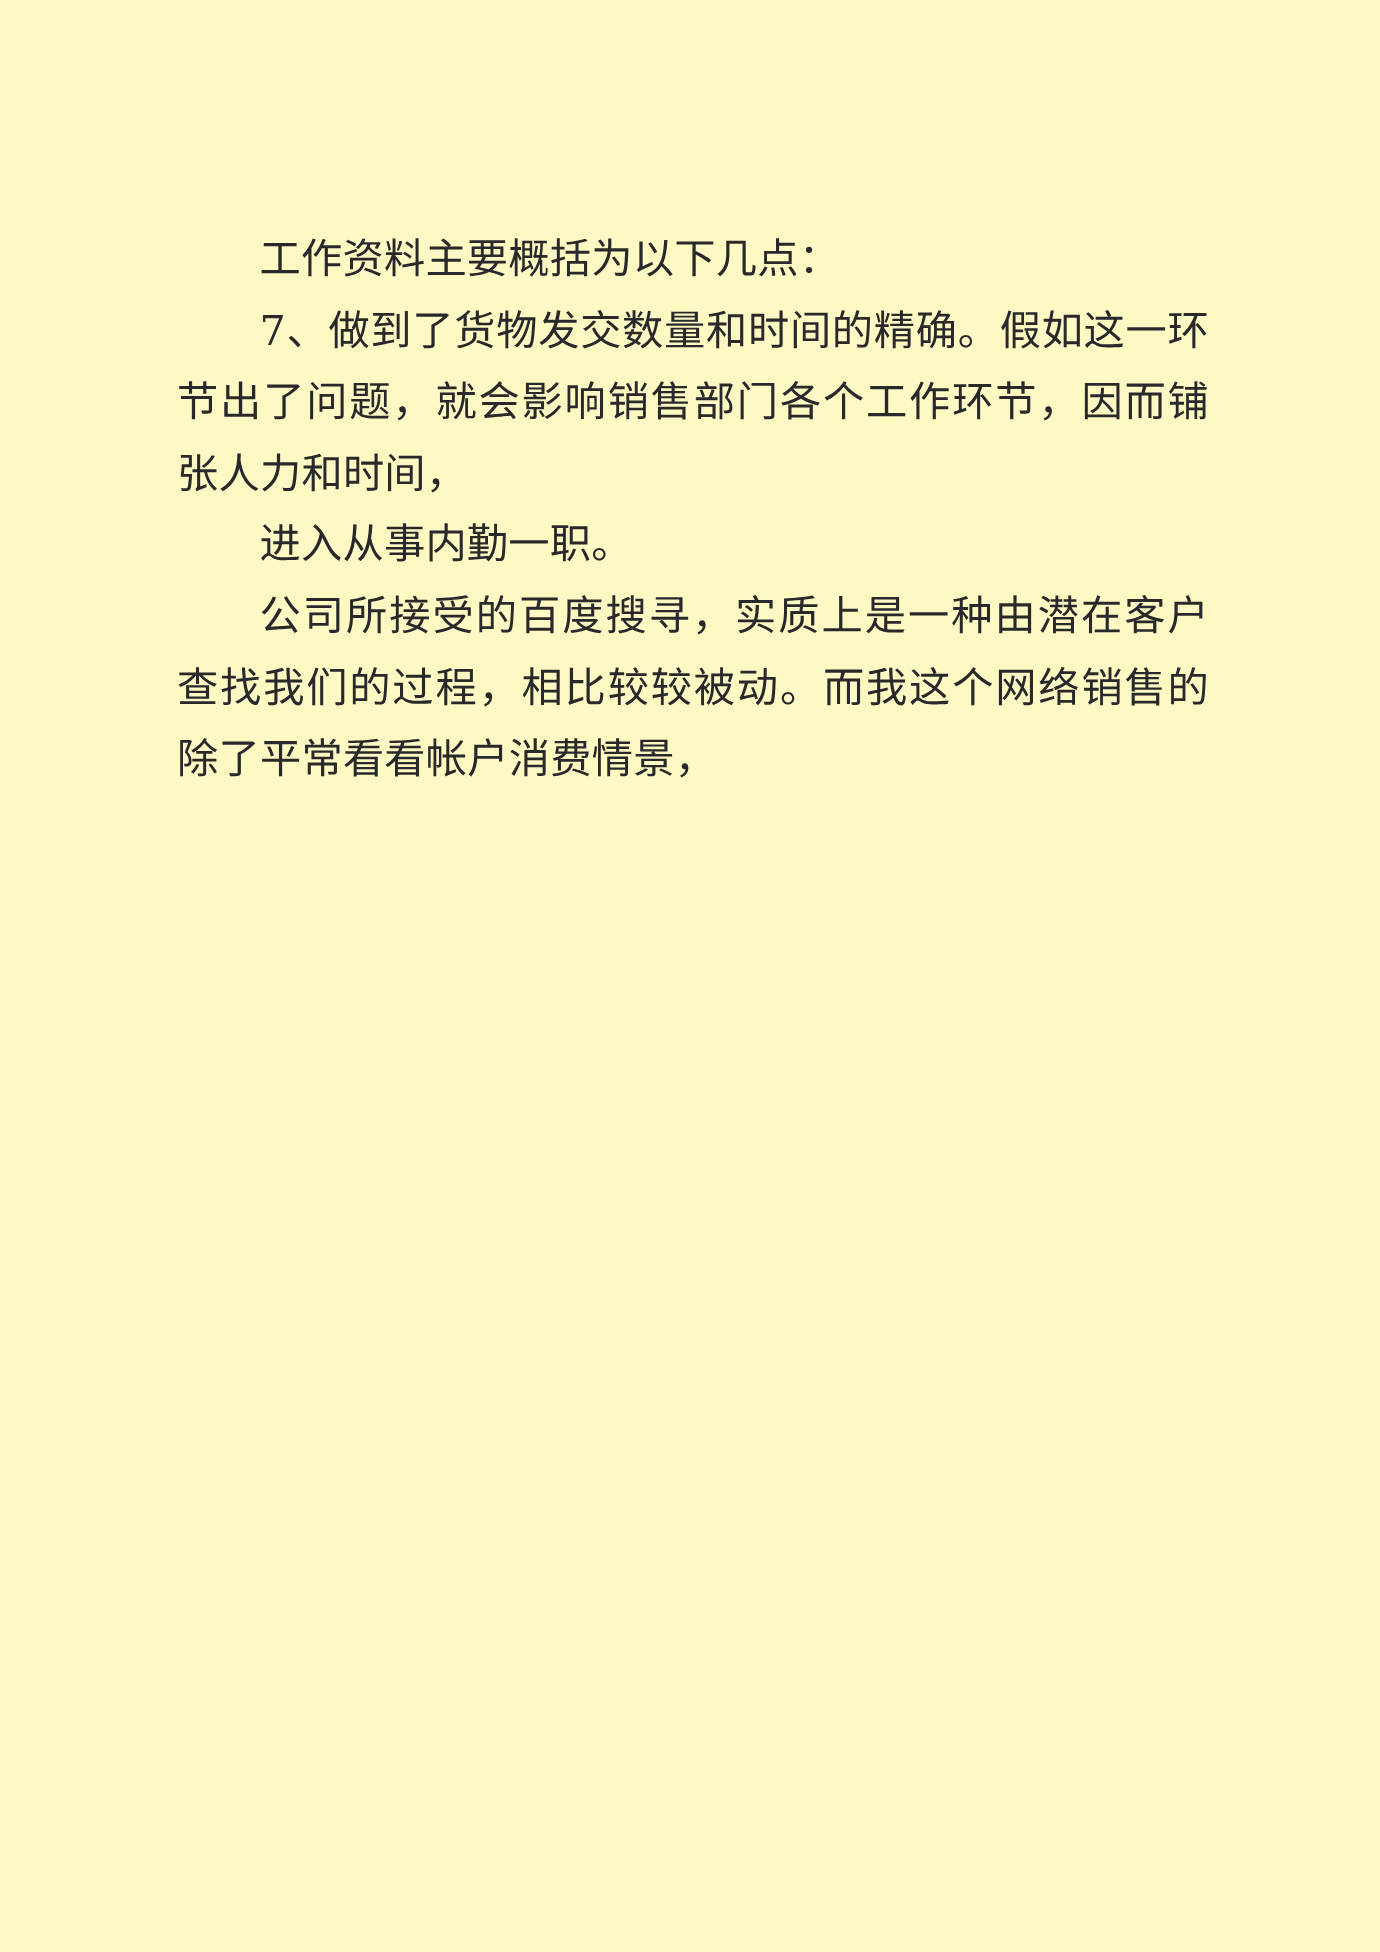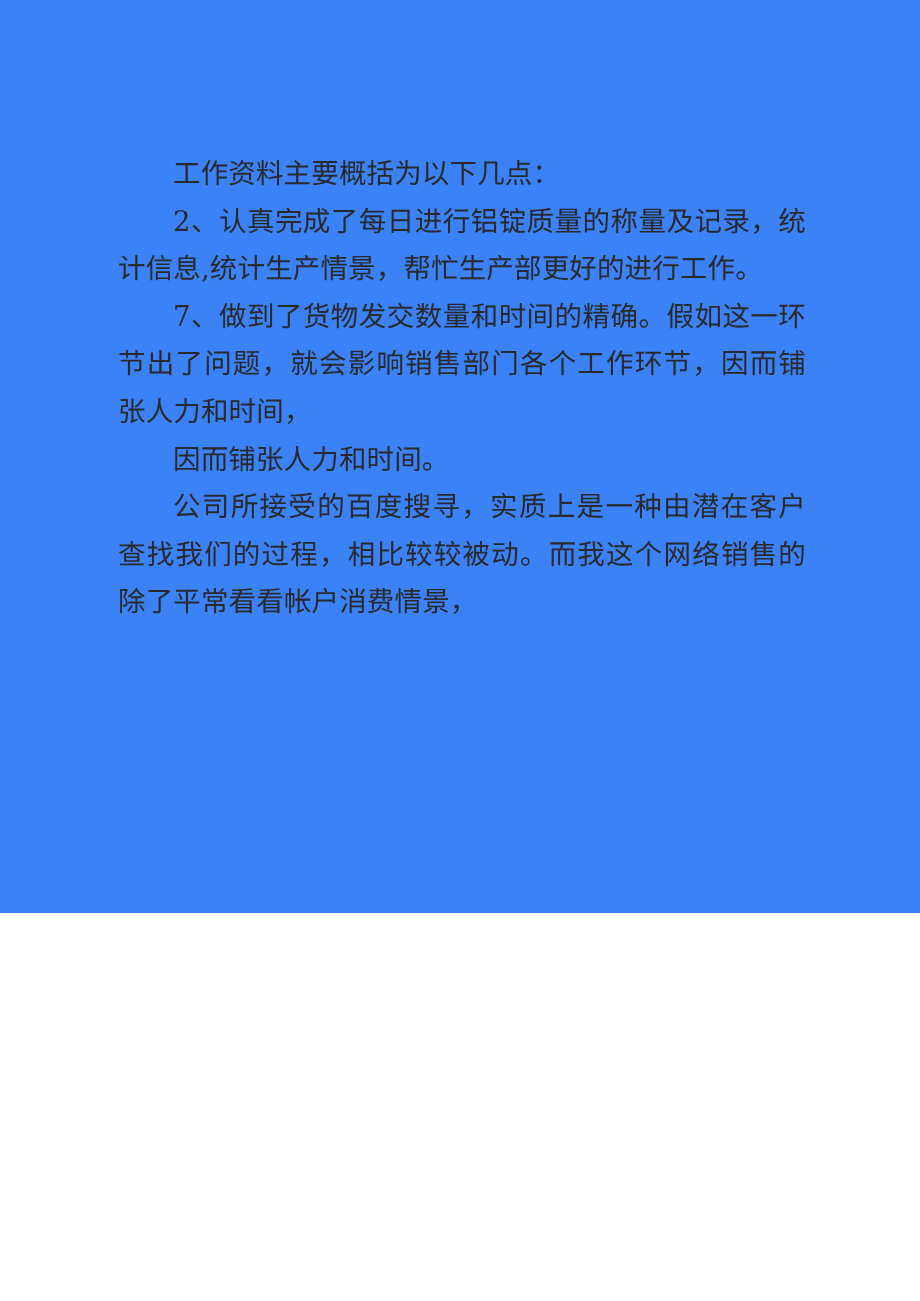--- a/index.html
+++ b/index.html
@@ -10,22 +10,22 @@
   }
   body {
     width: 920px;
     height: 1301px;
     overflow: hidden;
     font-family: "DejaVu Serif", "Liberation Serif", serif;
   }
   #page {
     position: relative;
     width: 920px;
-    height: 913px;
-    background: #3b82f6;
+    height: 1301px;
+    background: #fef9c3;
   }
   #doc-body {
     position: absolute;
     left: 118px;
     top: 150px;
     width: 688px;
   }
   .para {
     margin: 0;
     padding: 0;
@@ -49,25 +49,24 @@
 </style>
 </head>
 <body>
 
 <div id="page">
   <div id="doc-body">
 
     <p class="para indent">工作资料主要概括为以下几点：</p>
 
 
-    <p class="para indent">2、认真完成了每日进行铝锭质量的称量及记录，统计信息,统计生产情景，帮忙生产部更好的进行工作。</p>
 
     <p class="para indent">7、做到了货物发交数量和时间的精确。假如这一环节出了问题，就会影响销售部门各个工作环节，因而铺张人力和时间，</p>
 
-    <p class="para indent">因而铺张人力和时间。</p>
+    <p class="para indent">进入从事内勤一职。</p>
 
 
 
 
     <p class="para indent">公司所接受的百度搜寻，实质上是一种由潜在客户查找我们的过程，相比较较被动。而我这个网络销售的除了平常看看帐户消费情景，</p>
 
   </div>
 </div>
 
 </body></html>

